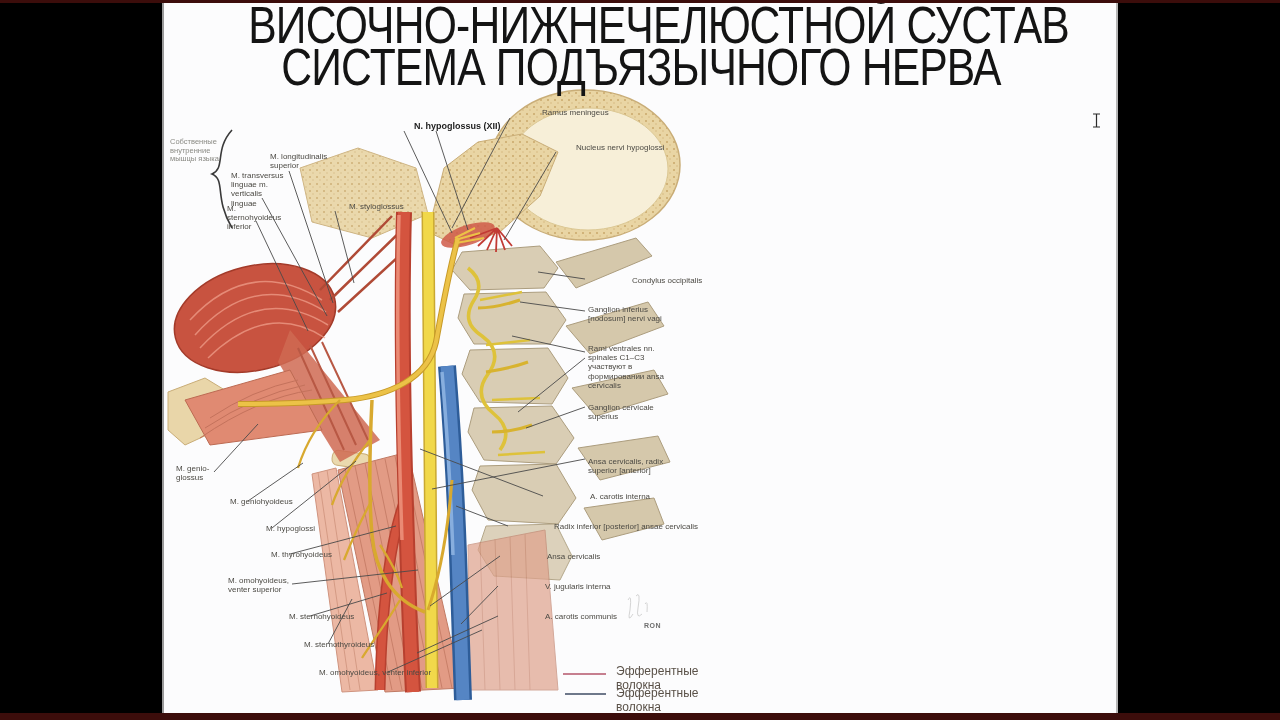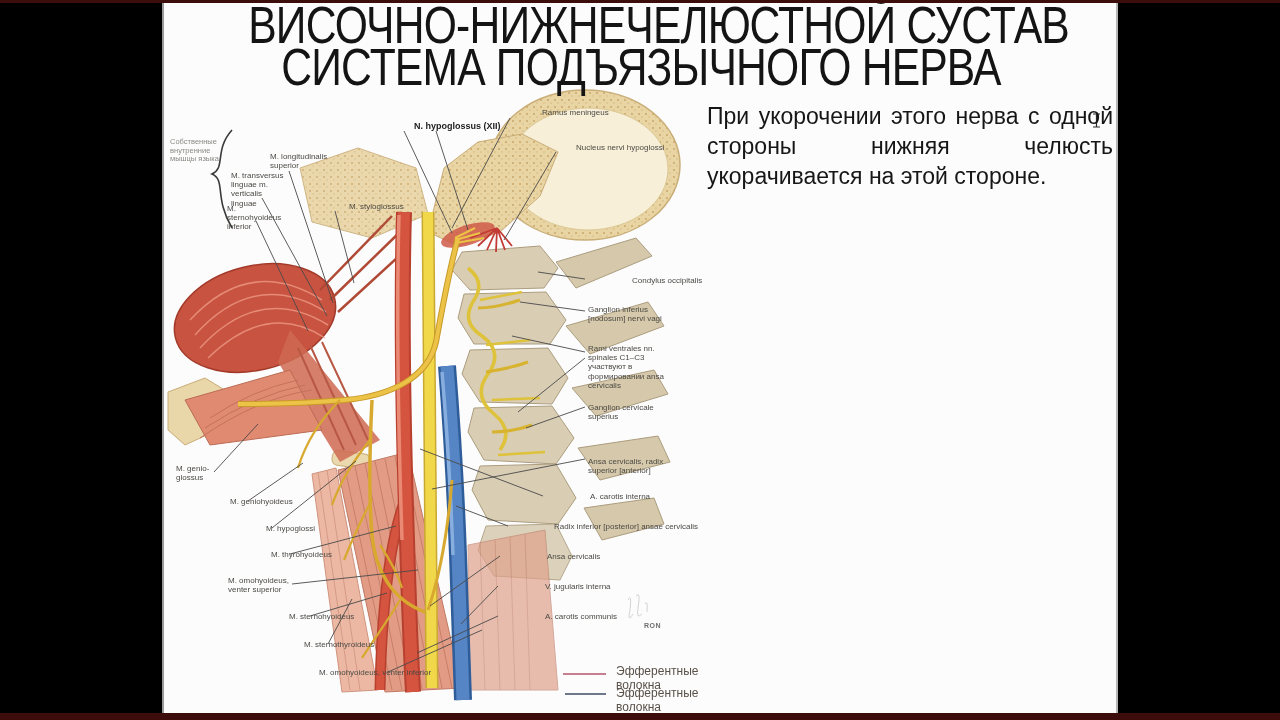--- a/index.html
+++ b/index.html
@@ -190,14 +190,13 @@
 <div class="lb" style="left:228px;top:576px;width:64px">M. omohyoideus, venter superior</div>
 <div class="lb nw" style="left:245px;top:612px">M. sternohyoideus</div>
 <div class="lb nw" style="left:260px;top:640px">M. sternothyroideus</div>
 <div class="lb nw" style="left:275px;top:668px">M. omohyoideus, venter inferior</div>
 
 <div class="lgtxt" style="left:616px;top:664px">Эфферентные волокна</div>
 <div class="lgtxt" style="left:616px;top:686px">Эфферентные волокна</div>
 <div class="wmark" style="left:644px;top:622px">RON</div>
 
 <div class="bodytext">
-  <p>При укорочении этого нерва с одной стороны нижняя челюсть укорачивается на этой стороне.</p>
 </div>
 
 </body></html>

